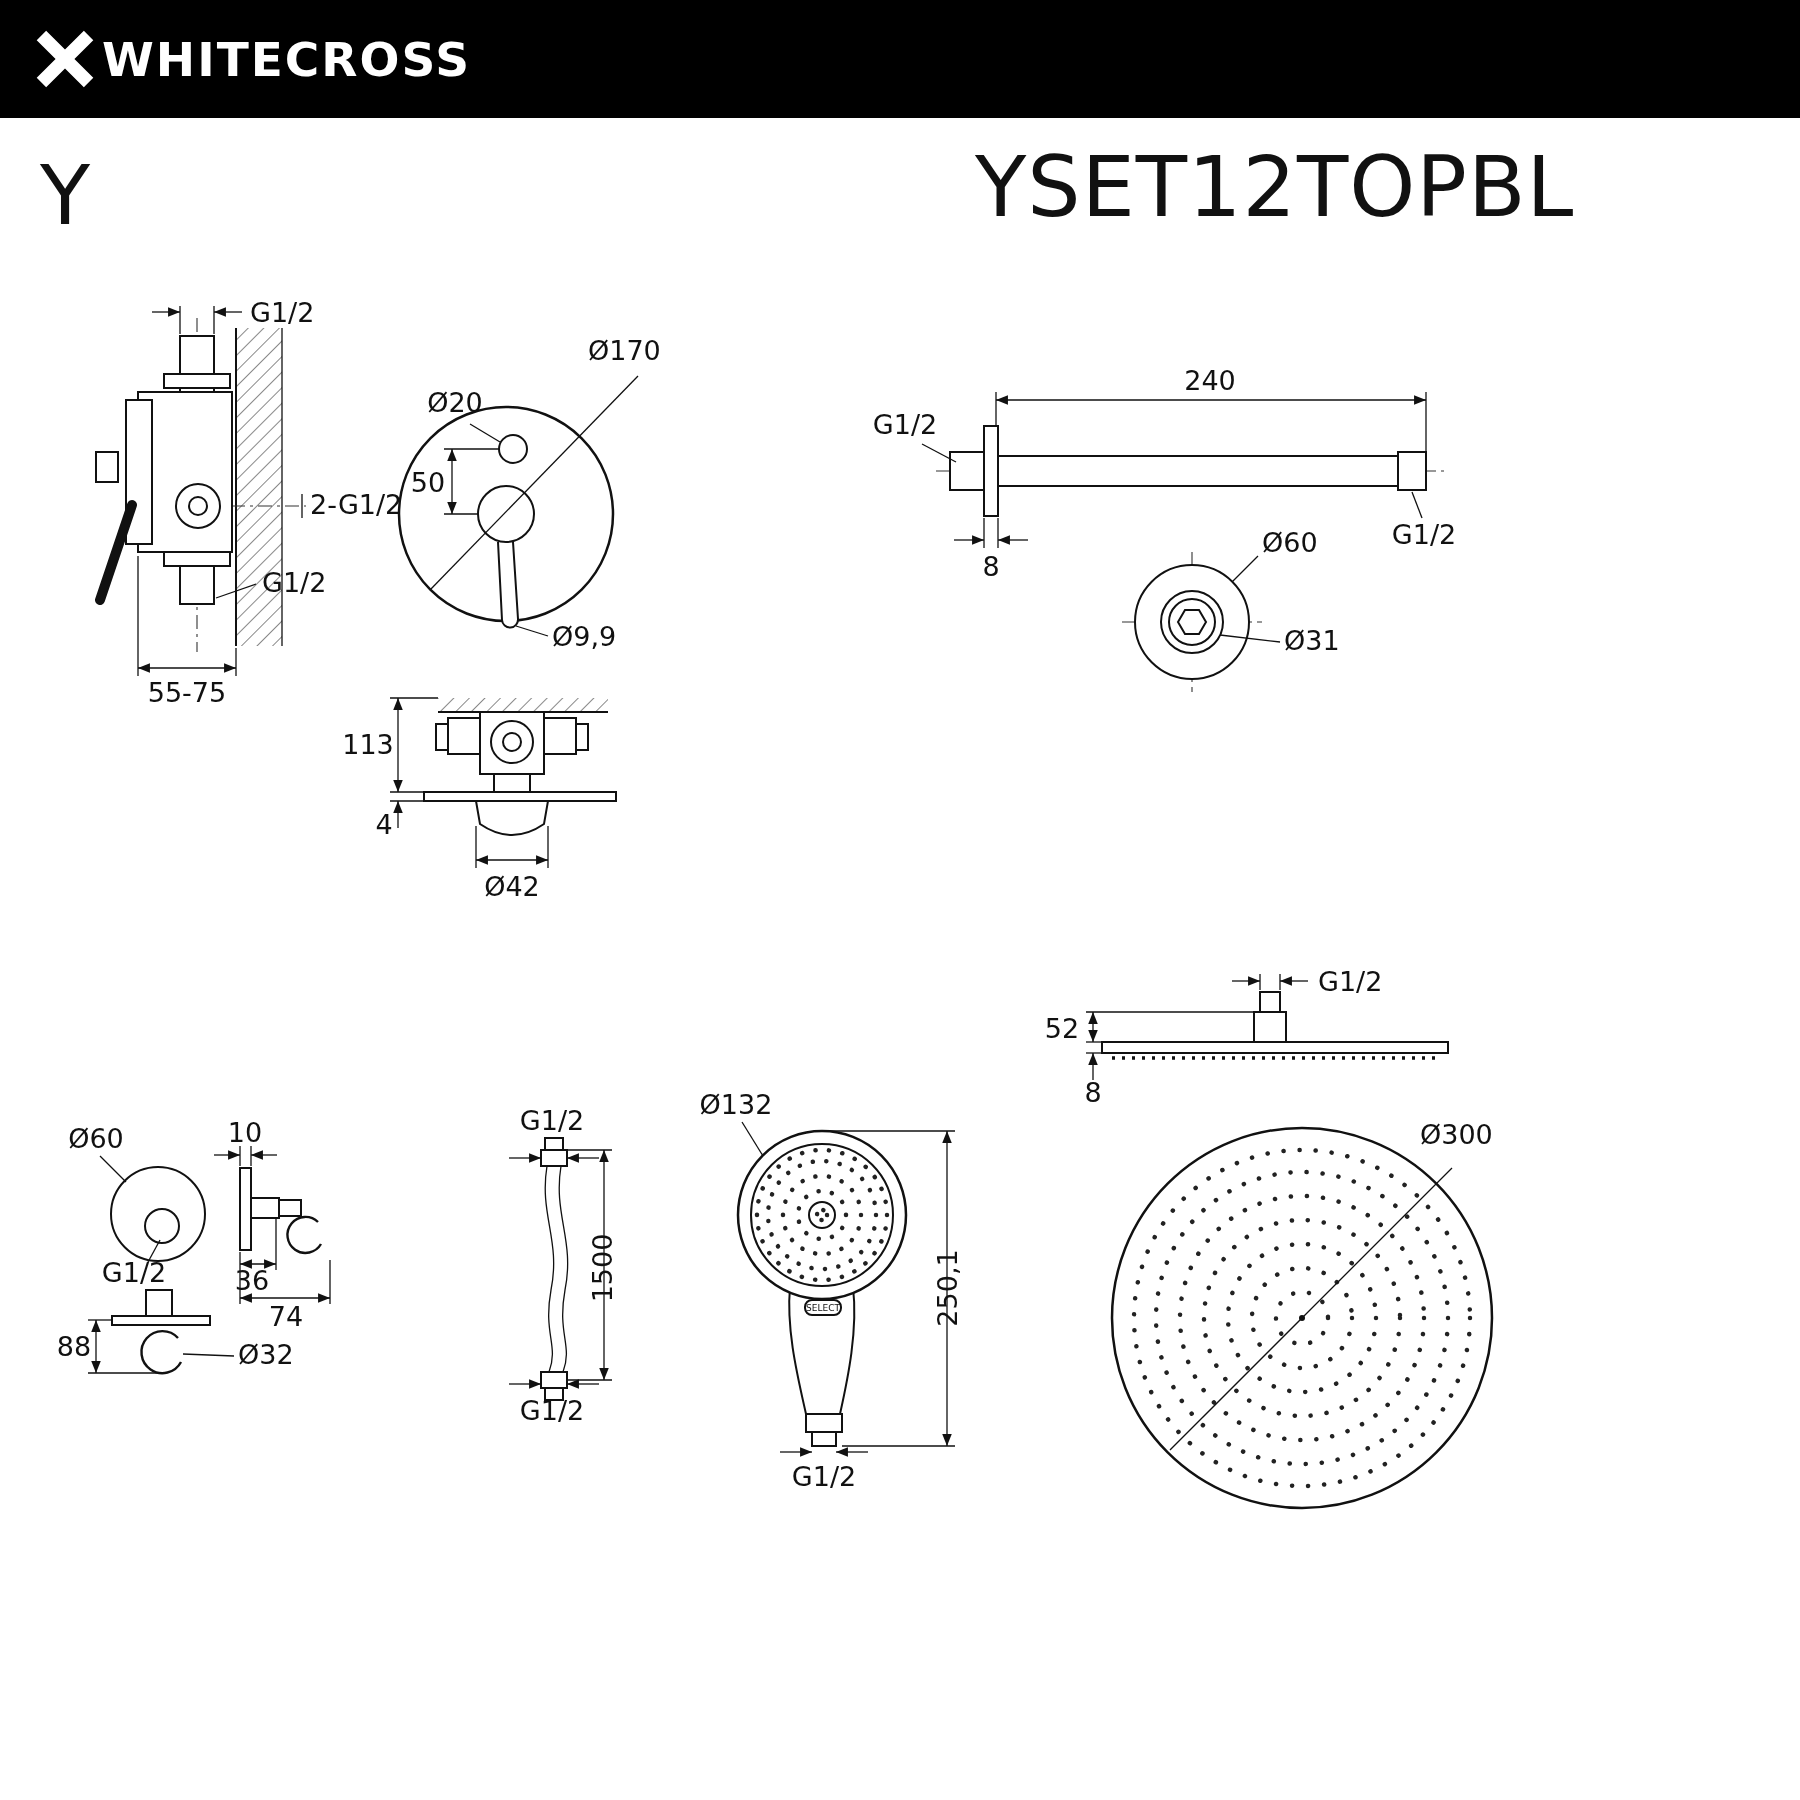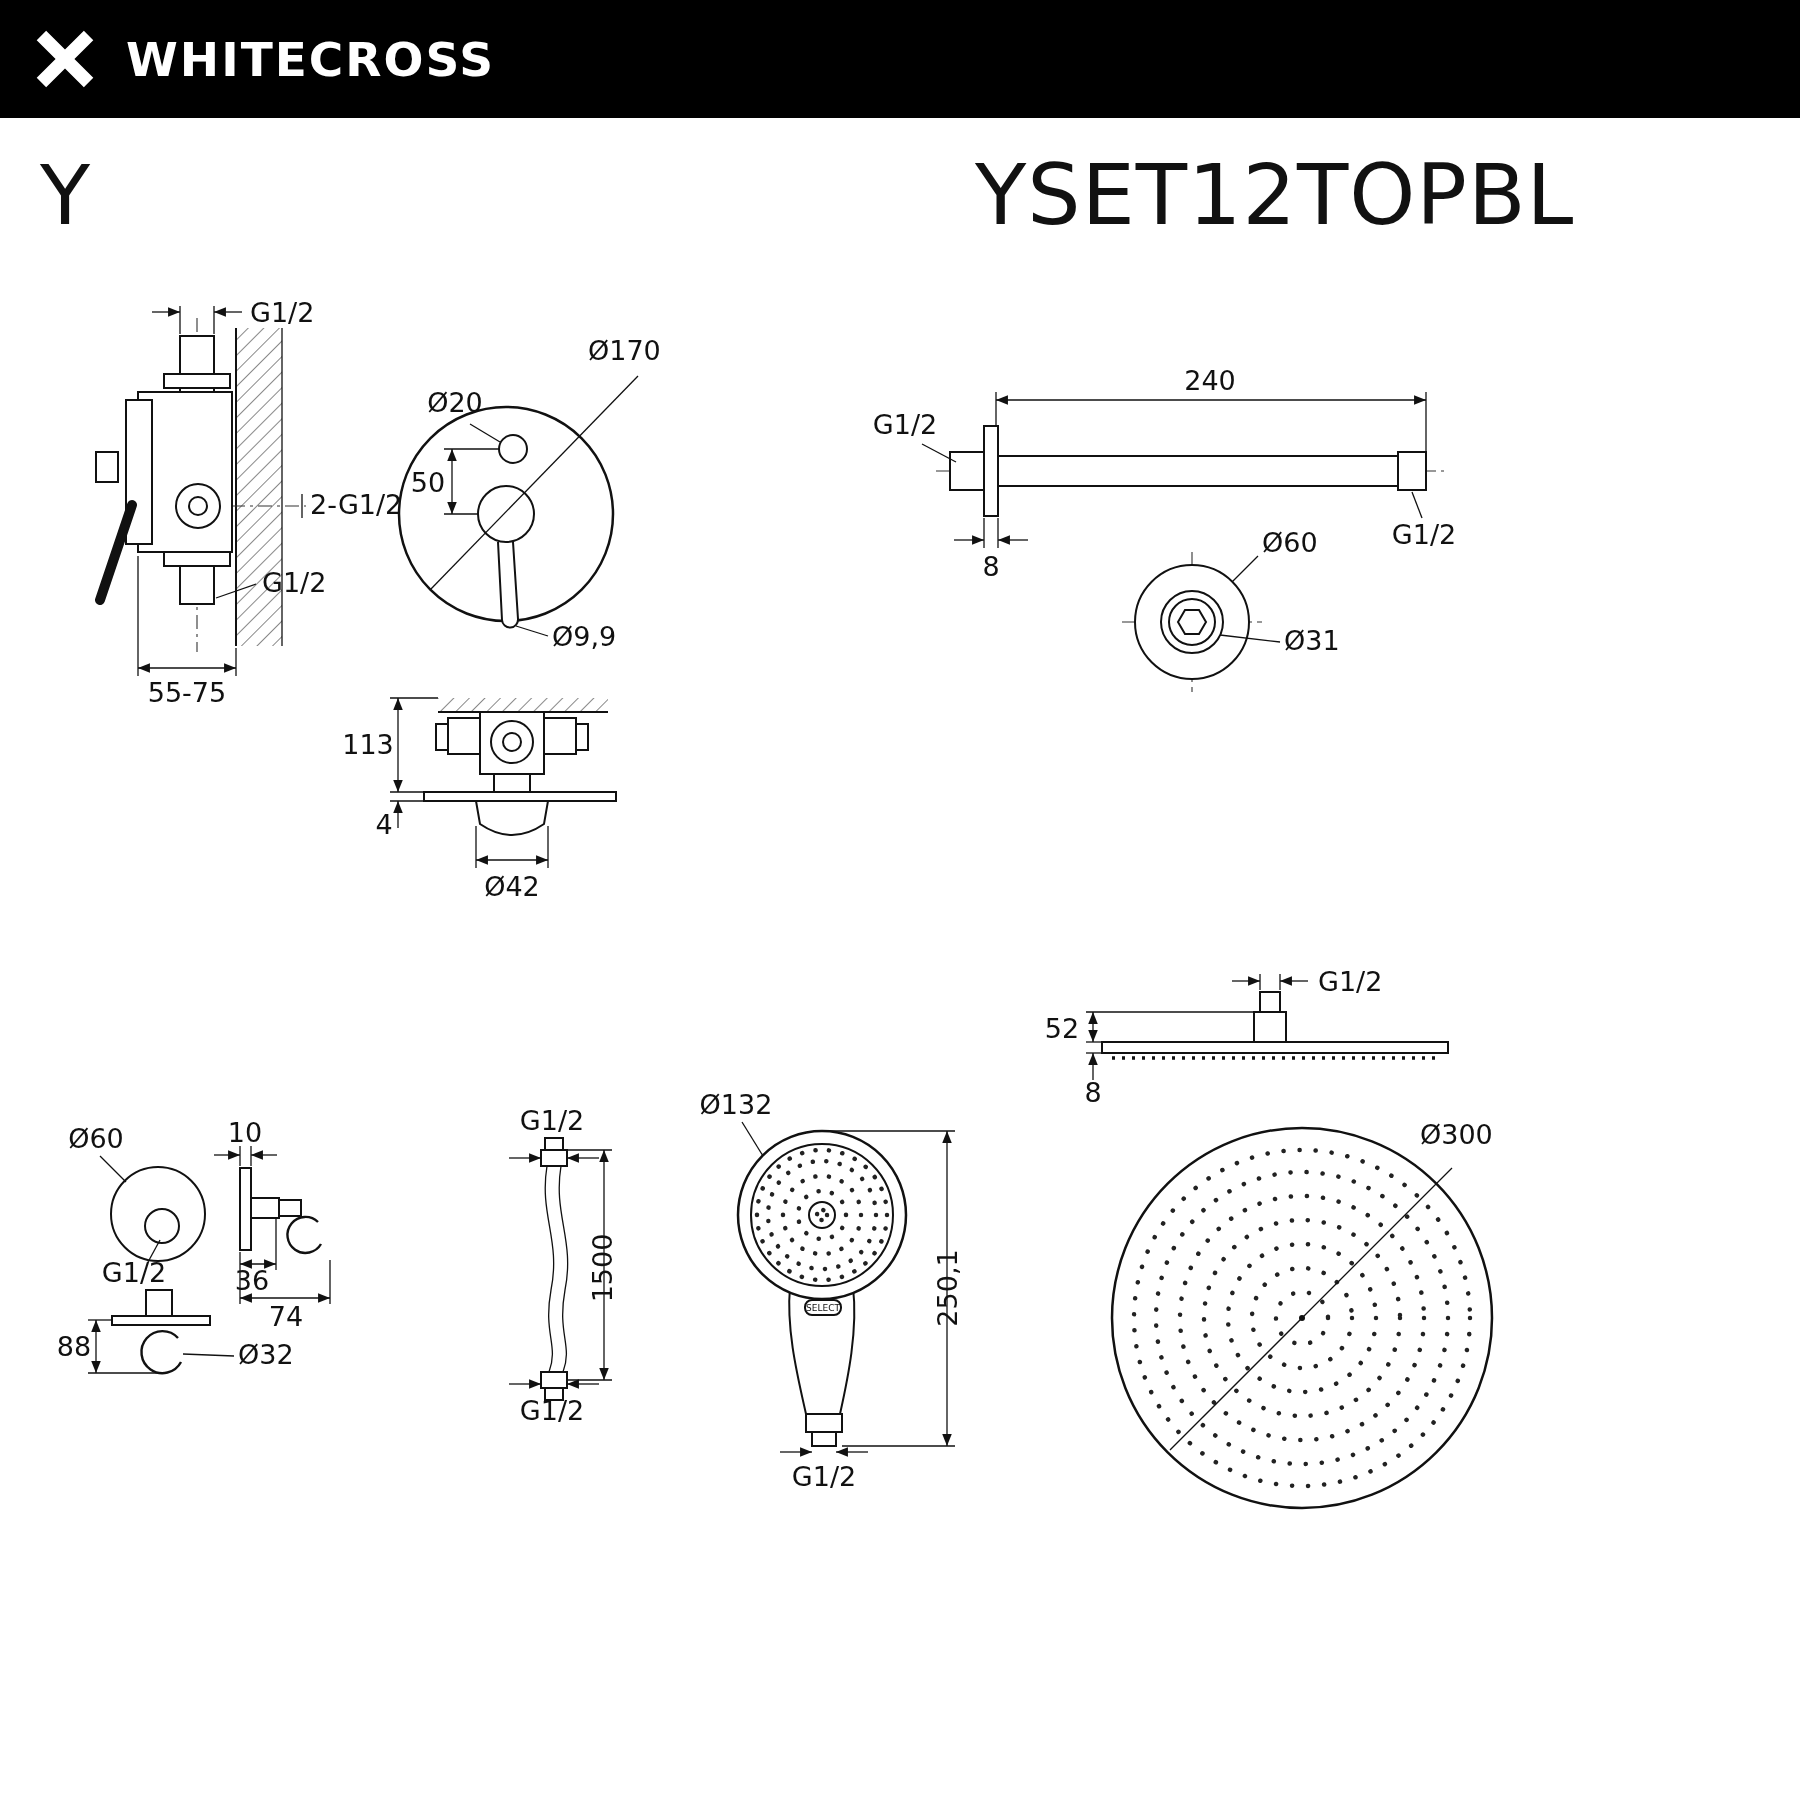--- a/index.html
+++ b/index.html
@@ -1,23 +1,23 @@
 <!DOCTYPE html>
 <html><head>
 <meta charset="utf-8">
 <style>
   html,body{margin:0;padding:0;background:#fff;}
   .page{position:relative;width:1800px;height:1800px;background:#fff;overflow:hidden;
         font-family:"DejaVu Sans",sans-serif;color:#111;}
   .topbar{position:absolute;left:0;top:0;width:1800px;height:118px;background:#000;
           display:flex;align-items:center;}
-  .logo{margin-left:32px;display:flex;align-items:center;gap:28px;}
+  .logo{margin-left:32px;display:flex;align-items:center;gap:4px;}
   .brandname{color:#fff;font-size:47px;font-weight:bold;letter-spacing:2px;font-family:"DejaVu Sans",sans-serif;}
   .series{position:absolute;left:40px;top:148px;font-size:82px;font-weight:400;}
-  .model{position:absolute;left:975px;top:146px;font-size:84px;font-weight:400;letter-spacing:1px;}
+  .model{position:absolute;left:975px;top:138px;font-size:84px;font-weight:400;letter-spacing:1px;}
   svg.sheet{position:absolute;left:0;top:0;}
   .ln{fill:#fff;stroke:#111;stroke-width:2;}
   .ln25{fill:#fff;stroke:#111;stroke-width:2.5;}
   .nofill{fill:none;stroke:#111;stroke-width:2.4;}
   .thin{stroke:#111;stroke-width:1.3;fill:none;}
   .cl{stroke:#333;stroke-width:1.1;fill:none;stroke-dasharray:14 5 3 5;}
   .dots{fill:none;stroke:#222;stroke-width:4.5;stroke-linecap:round;}
   text.dim{font-size:27px;fill:#111;font-family:"DejaVu Sans",sans-serif;}
   text.tiny{font-size:9px;fill:#111;font-family:"DejaVu Sans",sans-serif;}
 </style>

